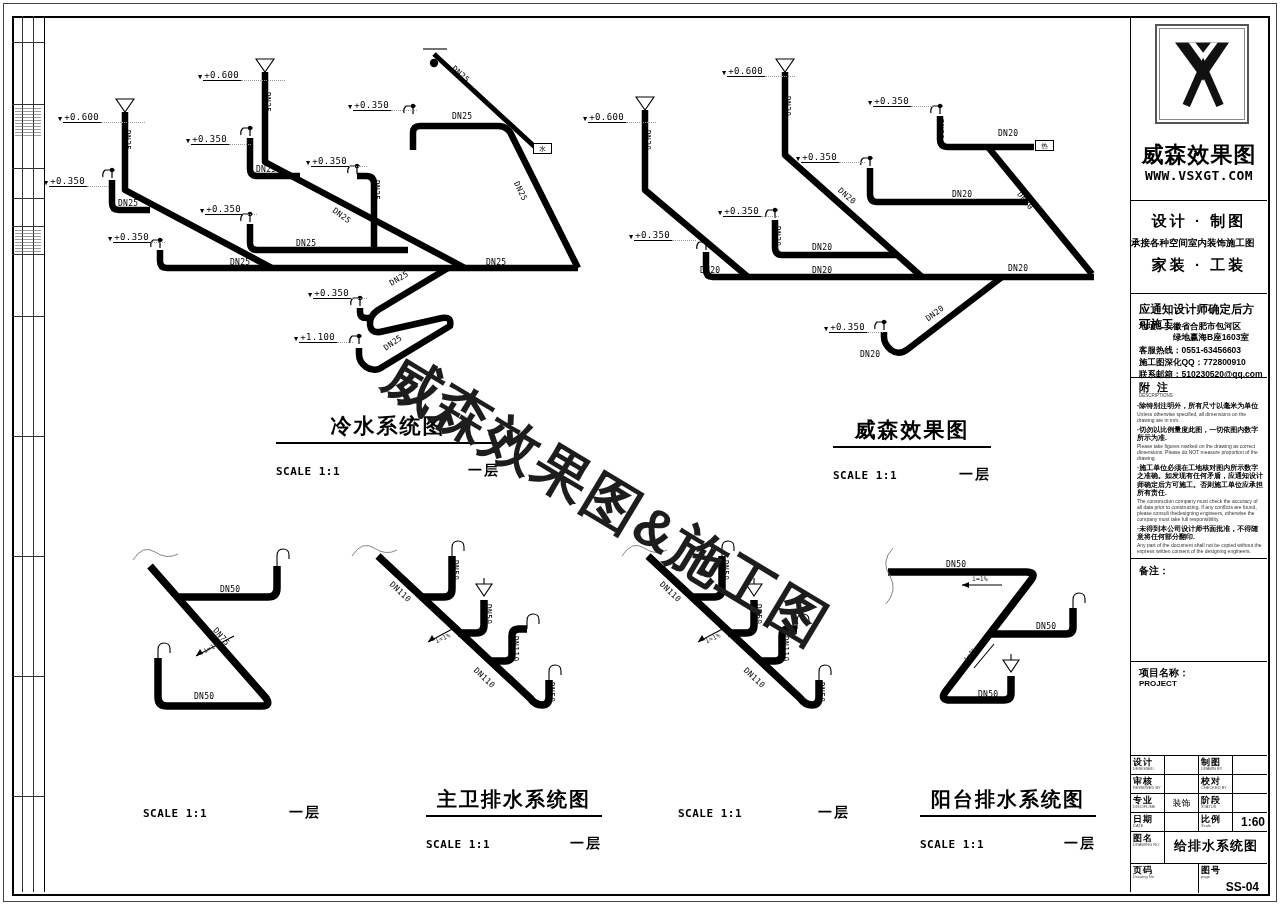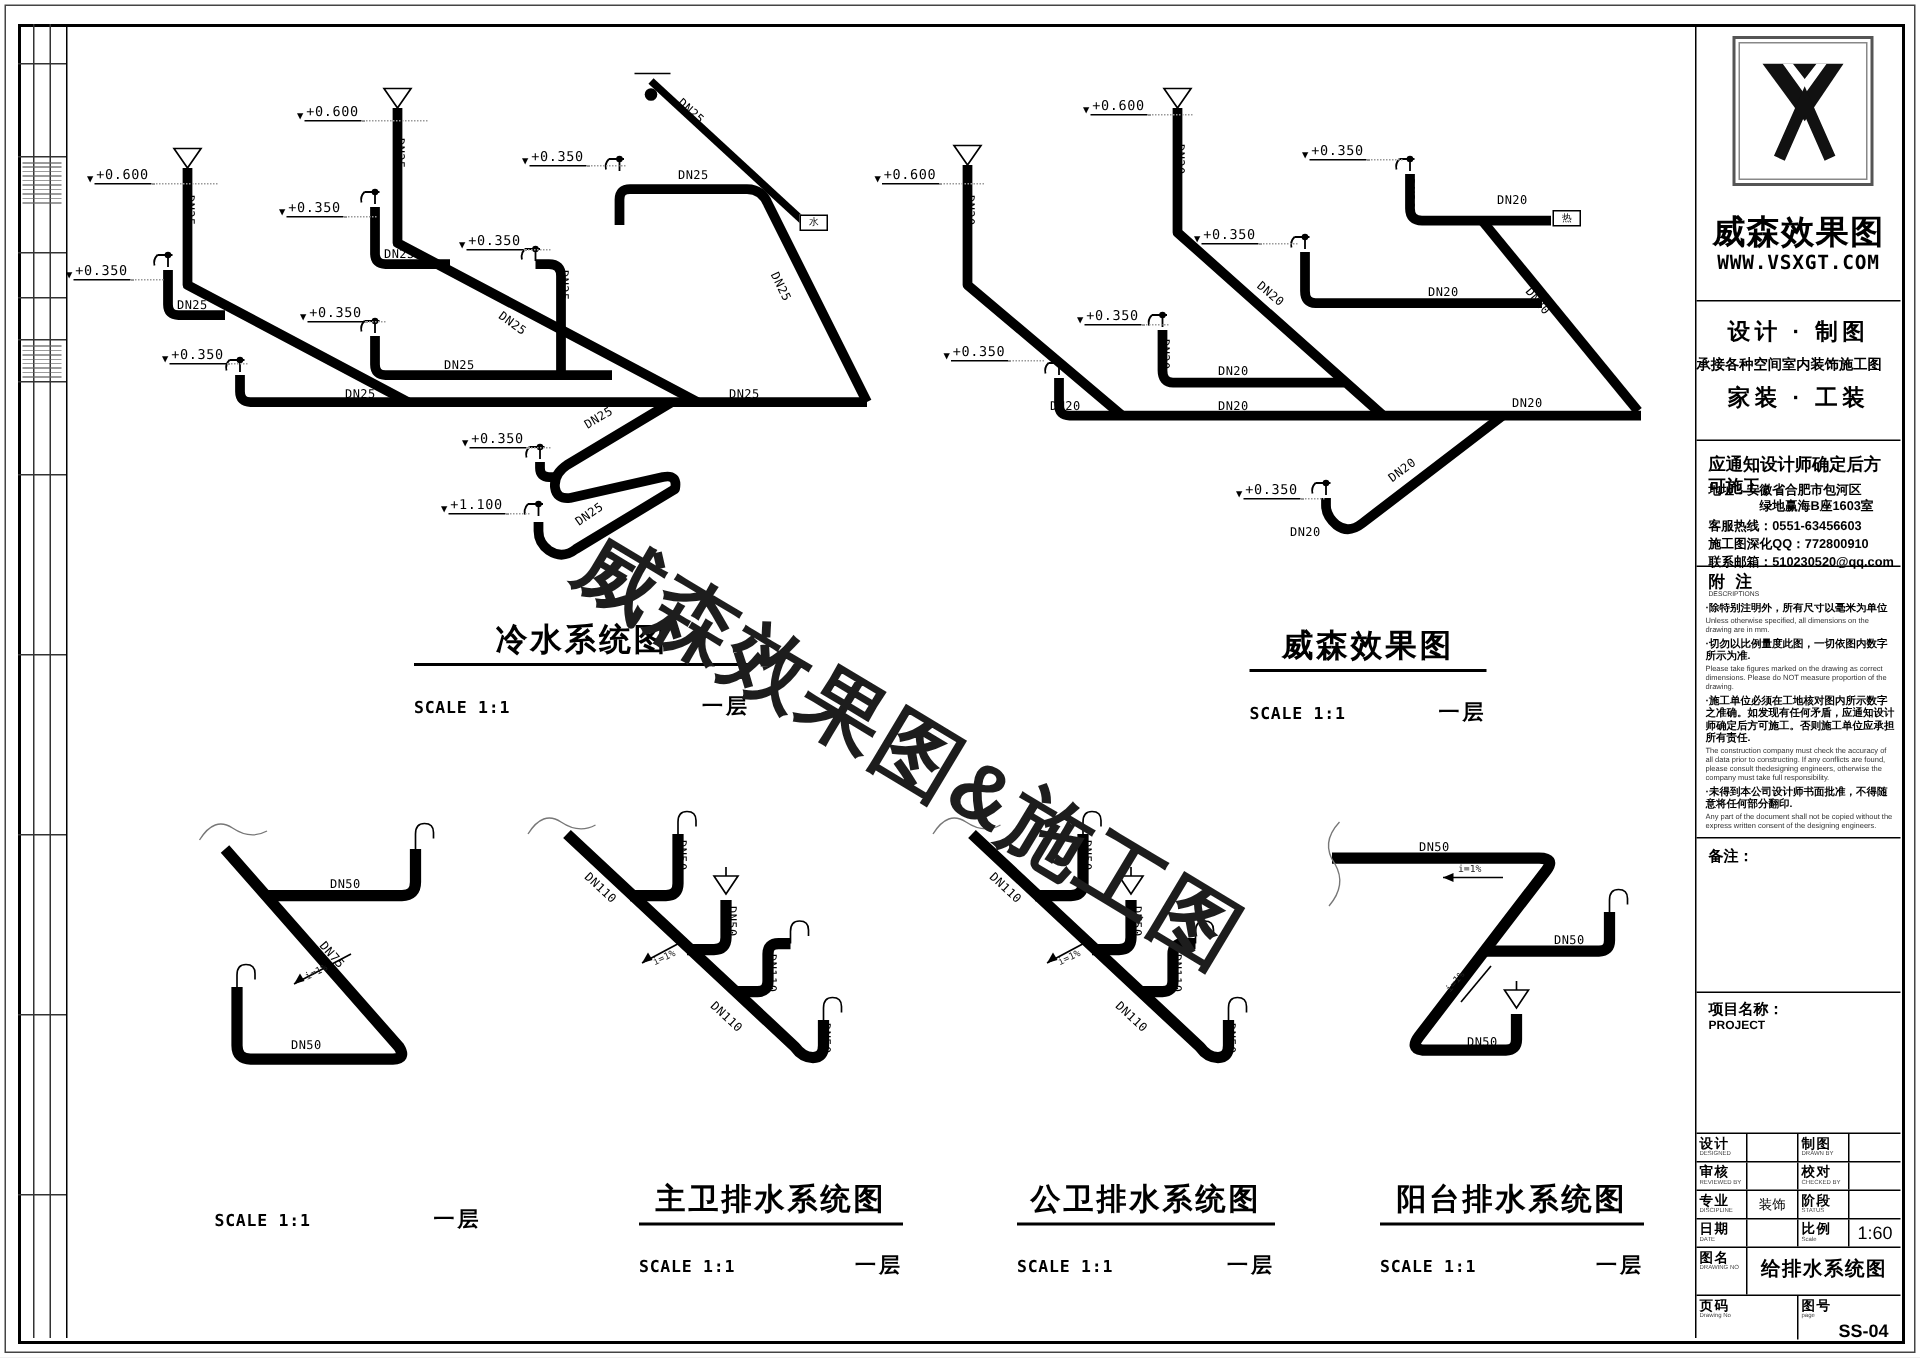--- a/index.html
+++ b/index.html
@@ -63,21 +63,21 @@
   .rem{position:absolute;left:8px;top:548px;font-size:10px;font-weight:bold;}
   .prj{position:absolute;left:8px;top:650px;font-size:10px;font-weight:bold;}
   .prjs{position:absolute;left:8px;top:663px;font-size:8px;font-weight:bold;}
   .tbl{position:absolute;left:0;top:739px;width:136px;height:137px;border-top:1px solid #000;}
   .trow{display:flex;border-bottom:1px solid #000;box-sizing:border-box;}
   .tc{box-sizing:border-box;border-right:1px solid #000;padding:1px 2px;overflow:hidden;}
   .tc:last-child{border-right:none;}
   .tc .cnl{font-size:9px;font-weight:bold;letter-spacing:1px;line-height:10px;}
   .tc .enl{font-size:4px;color:#444;line-height:4.5px;}
   .tc .val{font-size:9px;text-align:center;}
-  .val-big{font-size:12px;font-weight:normal;text-align:center;line-height:17px;}
+  .val-big{font-size:12px;font-weight:bold;text-align:right;line-height:17px;}
   .dwgname{font-size:13px;font-weight:bold;text-align:center;line-height:26px;letter-spacing:1px;}
   .ssno{font-size:12px;font-weight:bold;text-align:right;padding-right:6px;}
 </style>
 </head>
 <body>
 
 <div class="sheet">
   <div class="frame-outer"></div>
   <div class="frame-inner"></div>
 
@@ -409,21 +409,20 @@
       </span>
   </div>
   <div class="dgt" style="left:426px;top:786px;width:176px">
     <span class="t">主卫排水系统图</span>
     <span class="row">
         <span class="sc">SCALE 1:1</span>
         <span class="fl">一层</span>
       </span>
   </div>
   <div class="dgt" style="left:678px;top:786px;width:172px">
-    <span class="t">公卫排水系统图</span>
     <span class="row">
         <span class="sc">SCALE 1:1</span>
         <span class="fl">一层</span>
       </span>
   </div>
   <div class="dgt" style="left:920px;top:786px;width:176px">
     <span class="t">阳台排水系统图</span>
     <span class="row">
         <span class="sc">SCALE 1:1</span>
         <span class="fl">一层</span>

